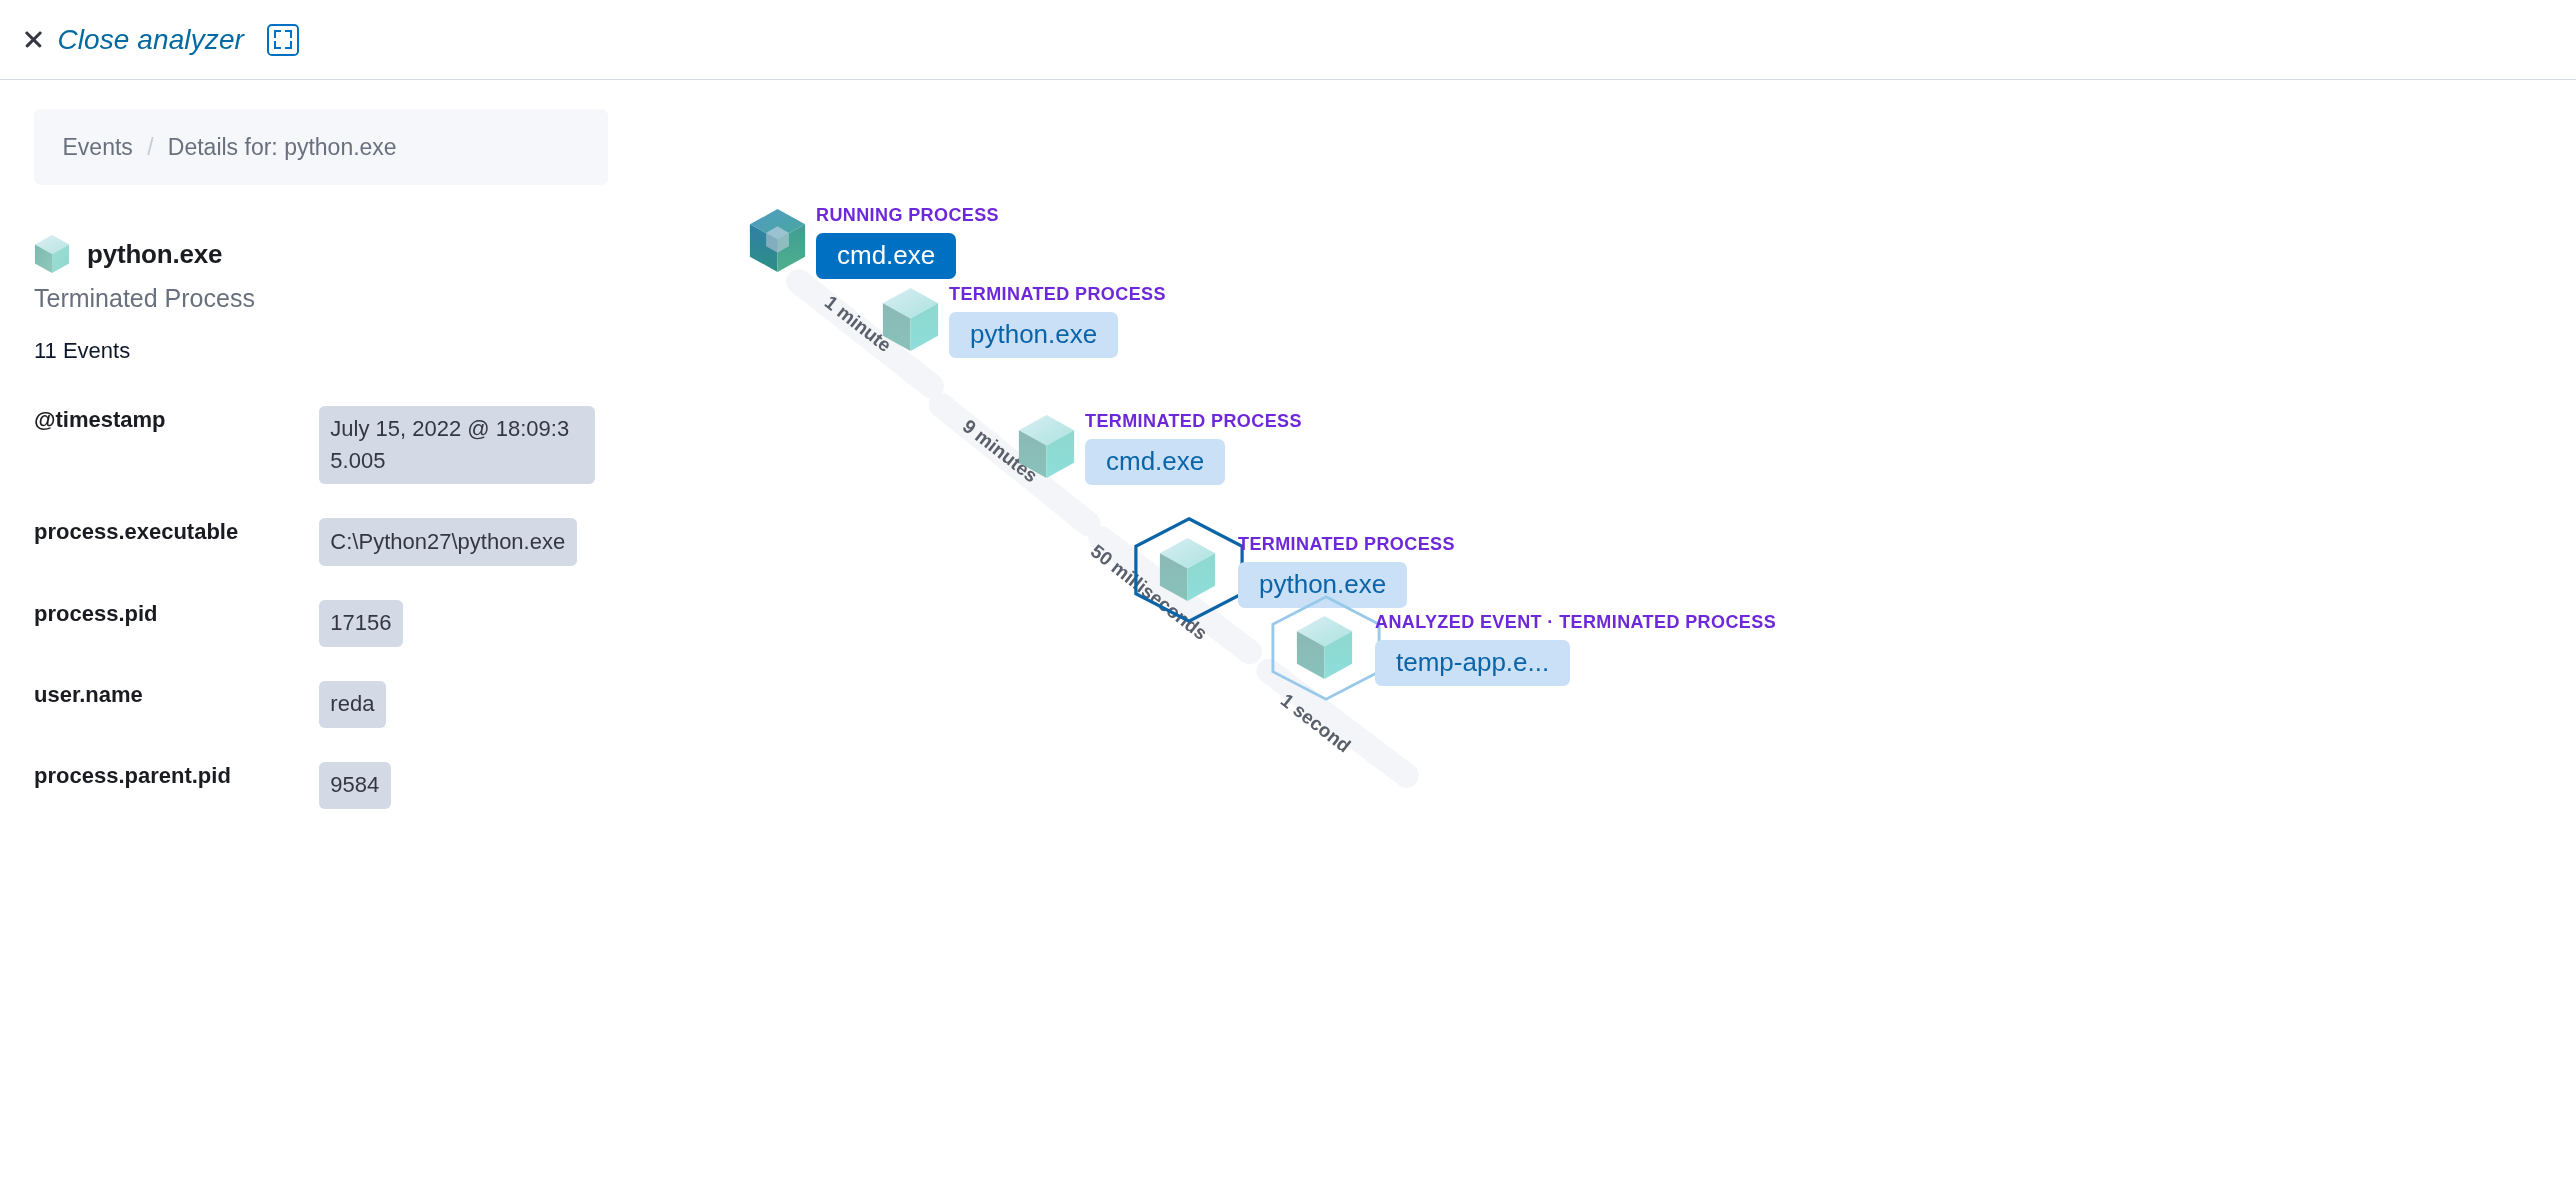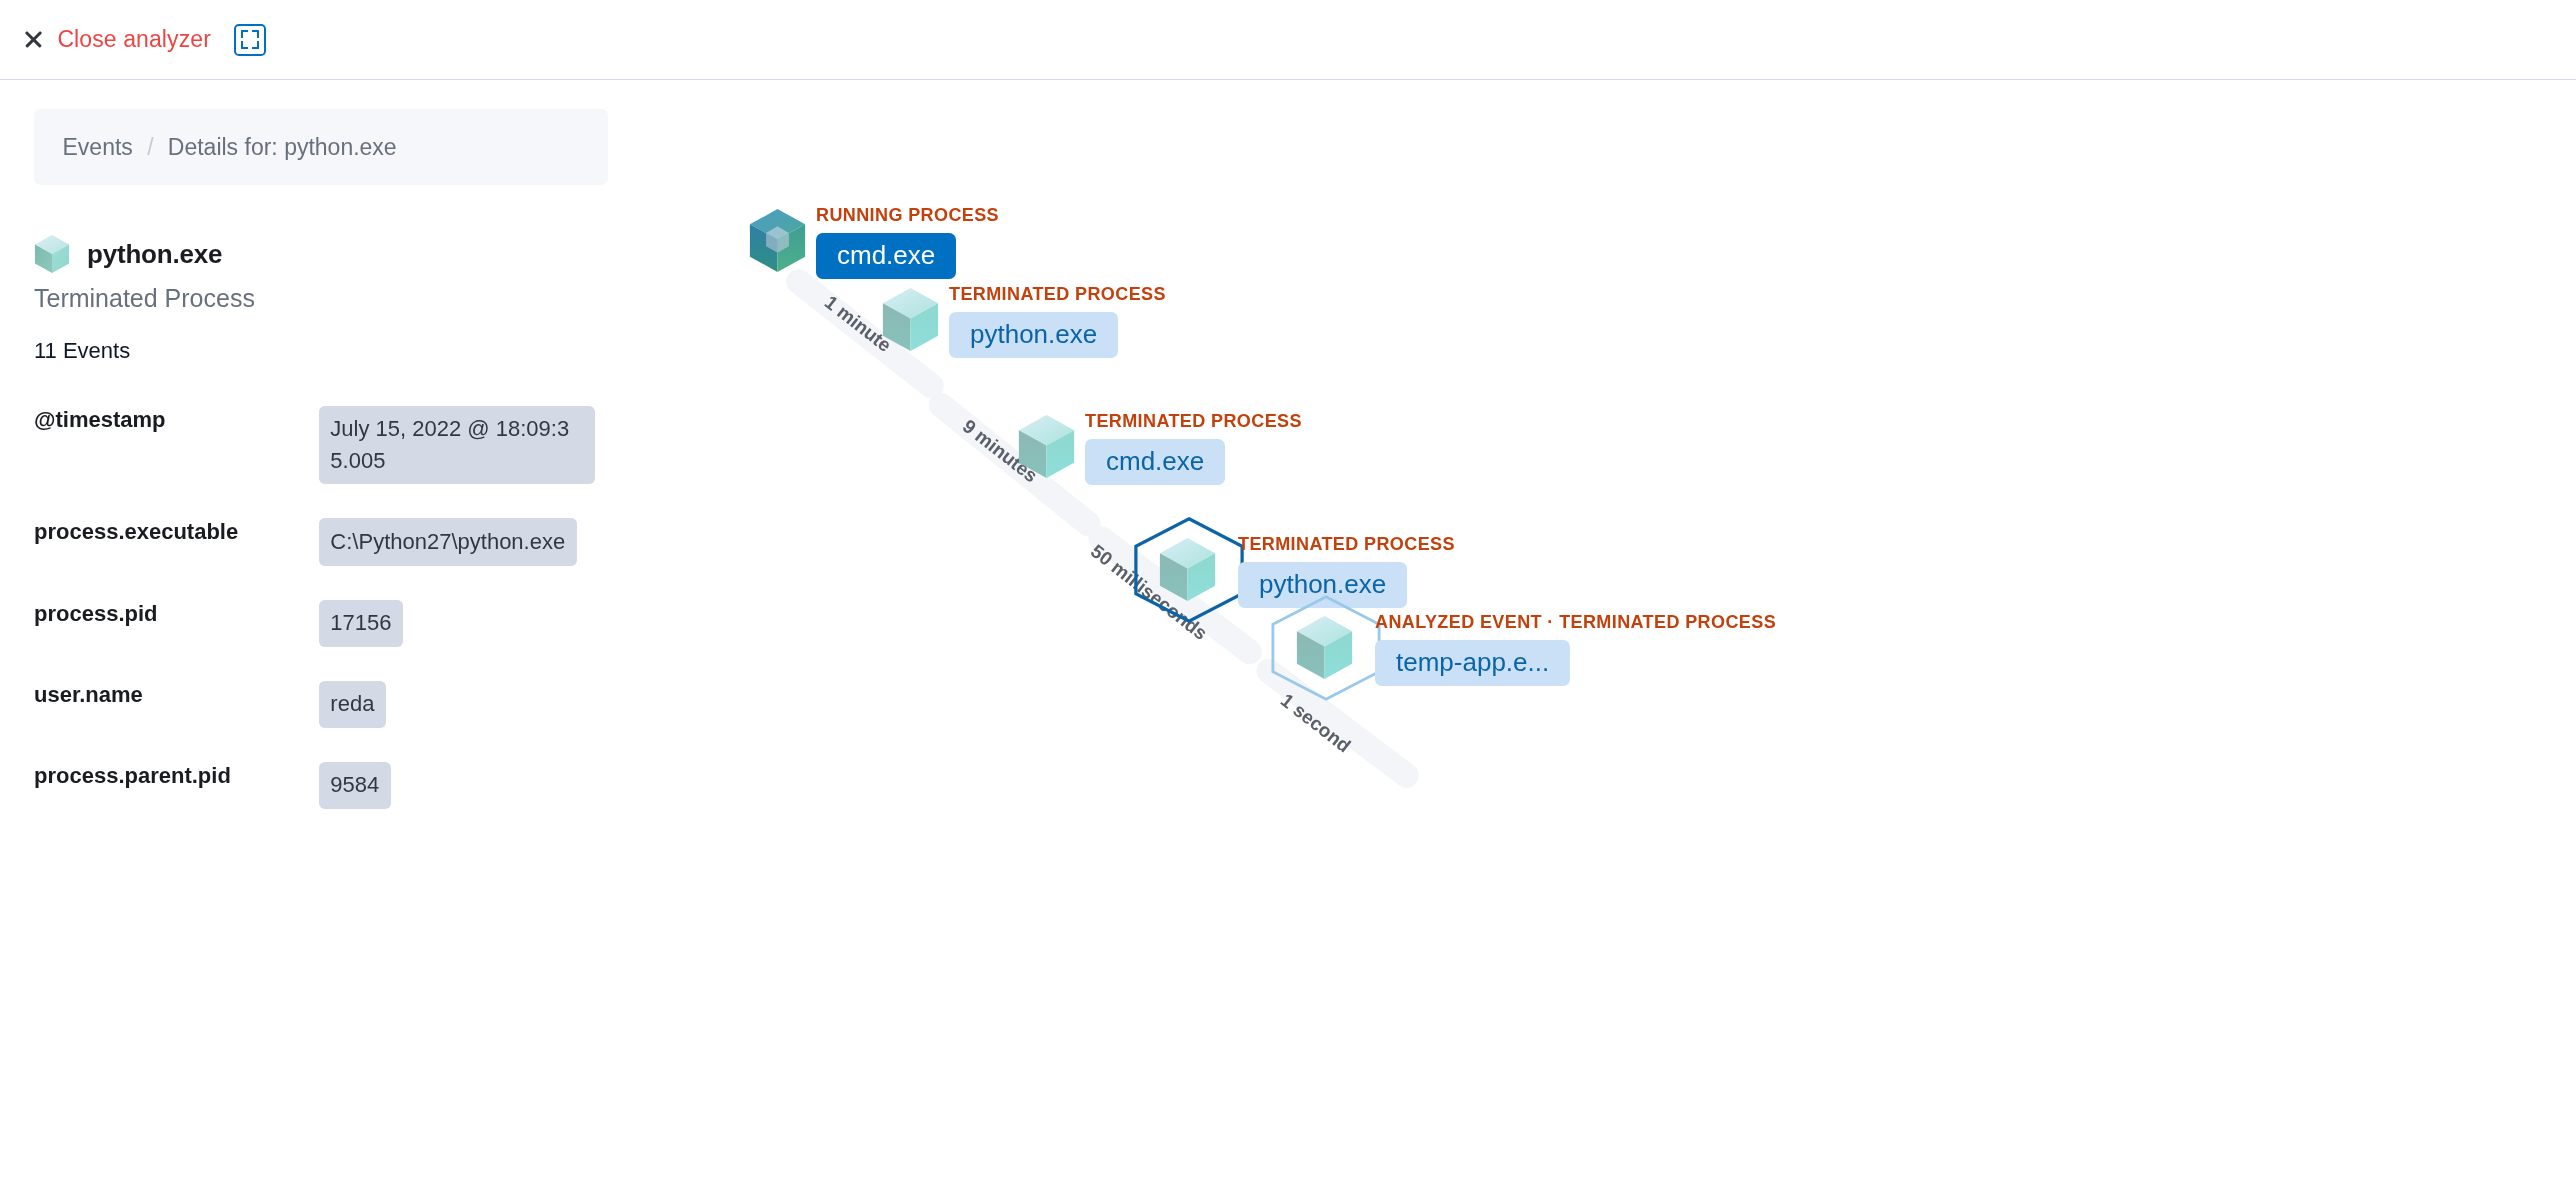--- a/index.html
+++ b/index.html
@@ -23,22 +23,22 @@
     width: 25px; height: 25px; position: relative;
     flex: 0 0 auto; margin-right: 11.4px;
   }
   .close-x::before, .close-x::after {
     content: ""; position: absolute; left: 1.9px; top: 11.4px;
     width: 21px; height: 2.5px; background: #343741; border-radius: 1px;
   }
   .close-x::before { transform: rotate(45deg); }
   .close-x::after  { transform: rotate(-45deg); }
   #close-label {
-    font-size: 23px; color: #ef4444; letter-spacing: 0.1px;
-    margin-right: 23px; cursor: pointer;
+    font-size: 28px; color: #0369a1; letter-spacing: 0.1px;
+    margin-right: 23px; cursor: pointer; font-style: italic;
   }
   #fullscreen-btn {
     width: 32px; height: 32px; position: relative;
     border: 2.5px solid #0071c2; border-radius: 4.8px;
   }
   #fullscreen-btn i {
     position: absolute; width: 7.6px; height: 7.6px;
     border-color: #0071c2; border-style: solid; border-width: 0;
   }
   #fullscreen-btn i.tl { left: 4.8px;  top: 4.8px;  border-left-width: 2.5px; border-top-width: 2.5px; }
@@ -132,21 +132,21 @@
     background: #ffffff;
     overflow: hidden;
   }
   #edges { position: absolute; left: 0; top: 0; }
 
   .node { position: absolute; }
   .node .cube-wrap { position: absolute; left: 0; top: 0; }
   .node .hexring { position: absolute; left: -30px; top: -21px; }
   .node .labels { position: absolute; }
   .node .kind {
-    font-size: 18px; font-weight: bold; color: #c2410c;
+    font-size: 18px; font-weight: bold; color: #6d28d9;
     letter-spacing: 0.4px; white-space: nowrap; margin-bottom: 6.7px;
   }
   .node .pill {
     display: inline-block; border-radius: 6.7px;
     padding: 7.6px 21px; font-size: 26px; white-space: nowrap; cursor: pointer;
   }
   .node .pill.primary { background: #0071c2; color: #ffffff; }
   .node .pill.subdued { background: #c9e0f7; color: #0b64a8; }
 
   .edge-label {

